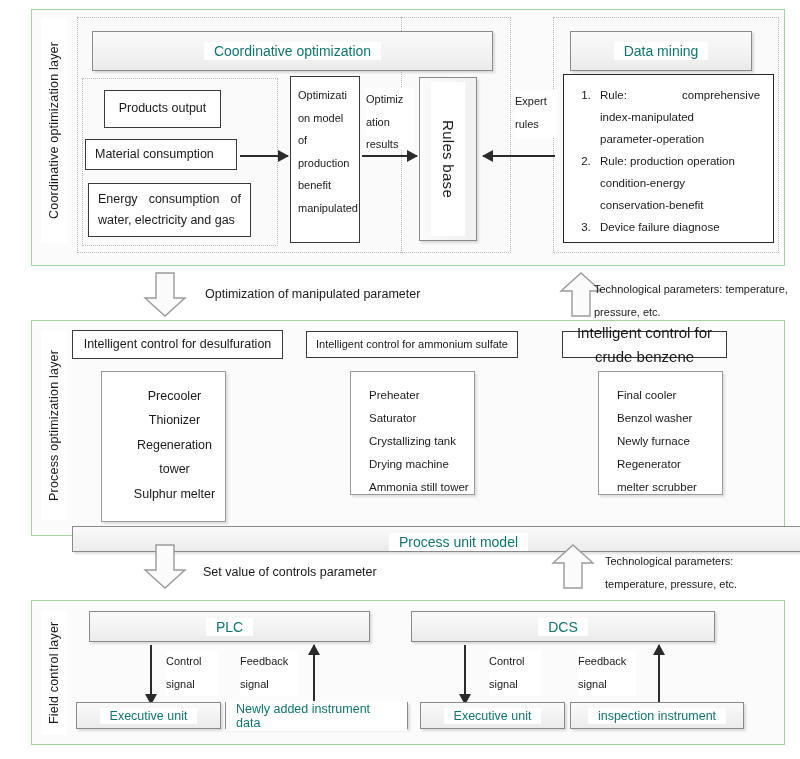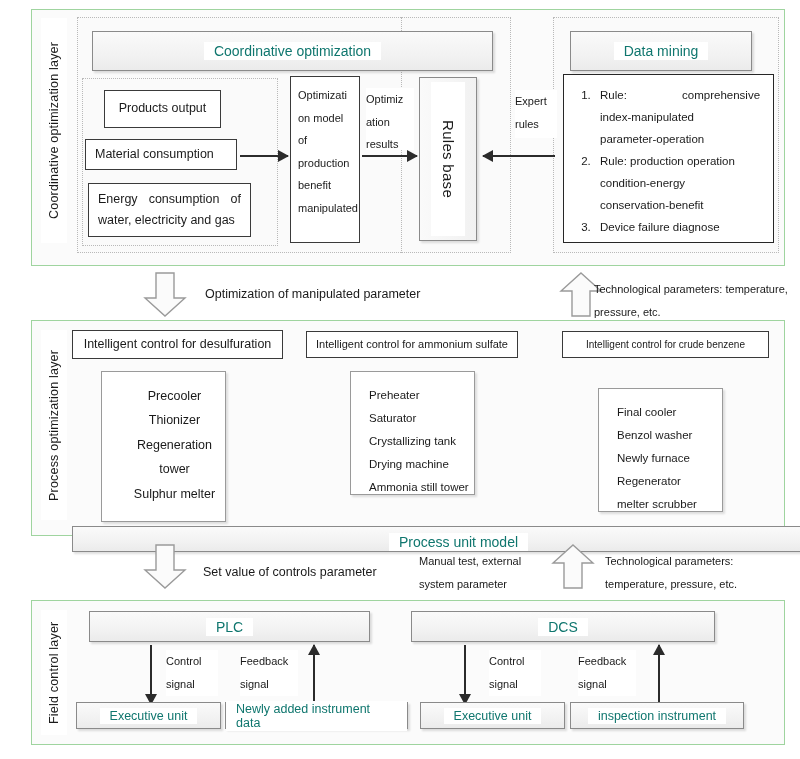--- a/index.html
+++ b/index.html
@@ -271,62 +271,58 @@
   <div class="layer" style="left:31px;top:320px;width:754px;height:216px;"></div>
 
   <div class="vlabel" style="left:41px;top:330px;width:26px;height:190px;">Process optimization layer</div>
 
   <div class="box center" style="left:72px;top:330px;width:211px;height:29px;">
     <span>Intelligent control for desulfuration</span>
   </div>
   <div class="box center" style="left:306px;top:331px;width:212px;height:27px;font-size:11px;">
     <span>Intelligent control for ammonium sulfate</span>
   </div>
-  <div class="box center" style="left:562px;top:331px;width:207px;height:27px;font-size:10px;">
+  <div class="box center" style="left:562px;top:331px;width:165px;height:27px;font-size:15px;">
     <span>Intelligent control for crude benzene</span>
   </div>
 
   <div class="unitbox" style="left:101px;top:371px;width:125px;height:151px;text-align:center;">
     <div>Precooler</div>
     <div>Thionizer</div>
     <div>Regeneration tower</div>
     <div>Sulphur melter</div>
   </div>
 
   <div class="unitbox" style="left:350px;top:371px;width:125px;height:124px;font-size:11.5px;line-height:2.0;padding-left:18px;">
     <div>Preheater</div>
     <div>Saturator</div>
     <div>Crystallizing tank</div>
     <div>Drying machine</div>
     <div>Ammonia still tower</div>
   </div>
 
-  <div class="unitbox" style="left:598px;top:371px;width:125px;height:124px;font-size:11.5px;line-height:2.0;padding-left:18px;margin-top:17px;">
+  <div class="unitbox" style="left:598px;top:371px;width:125px;height:124px;font-size:11.5px;line-height:2.0;padding-left:18px;">
     <div>Final cooler</div>
     <div>Benzol washer</div>
     <div>Newly furnace</div>
     <div>Regenerator</div>
     <div>melter scrubber</div>
   </div>
 
   <div class="titlebar" style="left:72px;top:526px;width:773px;height:26px;align-items:flex-end;">
     <span>Process unit model</span>
   </div>
 
   <div class="block-arrow" style="left:143px;top:544px;width:44px;height:46px;">
     <svg width="44" height="46" viewBox="0 0 44 46">
       <polygon points="13,1 31,1 31,26 42,26 22,44 2,26 13,26" fill="#fbfbfb" stroke="#9a9a9a" stroke-width="1.4"></polygon>
     </svg>
   </div>
   <div class="cap big nb" style="left:203px;top:563px;width:250px;height:20px;"><span>Set value of controls parameter</span></div>
 
-  <div class="cap" style="left:419px;top:550px;width:120px;height:46px;background:transparent;">
-    <div class="justify">Manual   test,   external</div>
-    <div>system parameter</div>
-  </div>
 
   <div class="block-arrow" style="left:551px;top:544px;width:44px;height:46px;">
     <svg width="44" height="46" viewBox="0 0 44 46">
       <polygon points="22,1 42,19 31,19 31,44 13,44 13,19 2,19" fill="#fbfbfb" stroke="#9a9a9a" stroke-width="1.4"></polygon>
     </svg>
   </div>
   <div class="cap" style="left:605px;top:550px;width:185px;height:46px;background:transparent;">
     <div class="justify">Technological                 parameters:</div>
     <div>temperature, pressure, etc.</div>
   </div>

